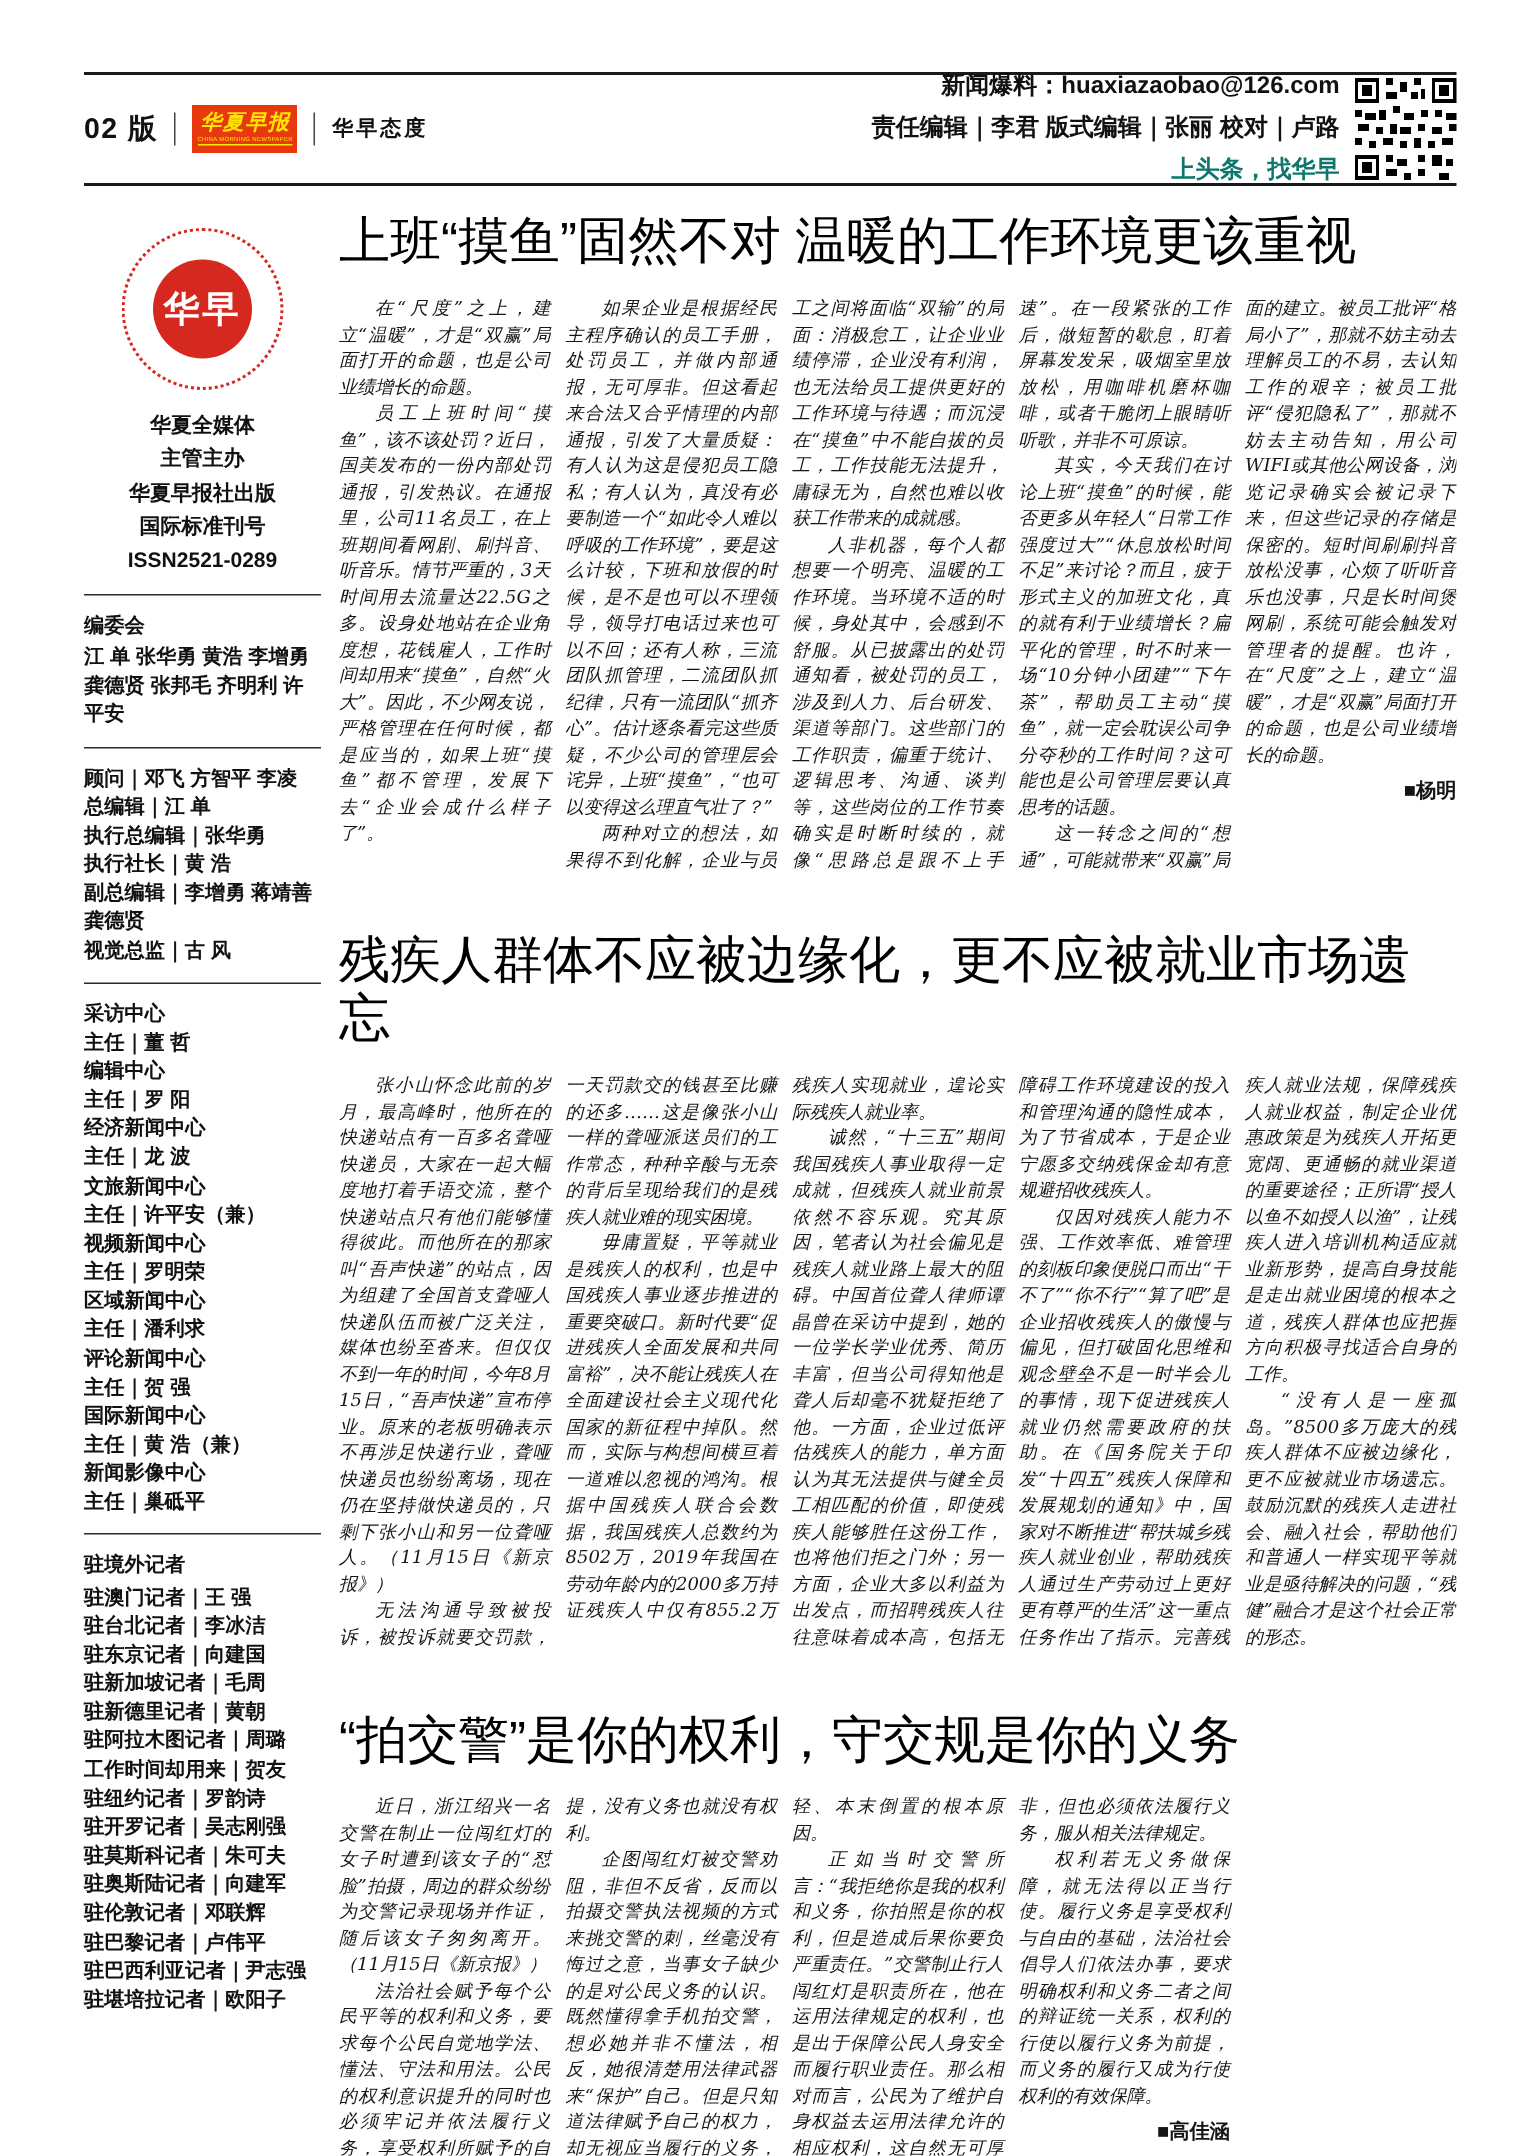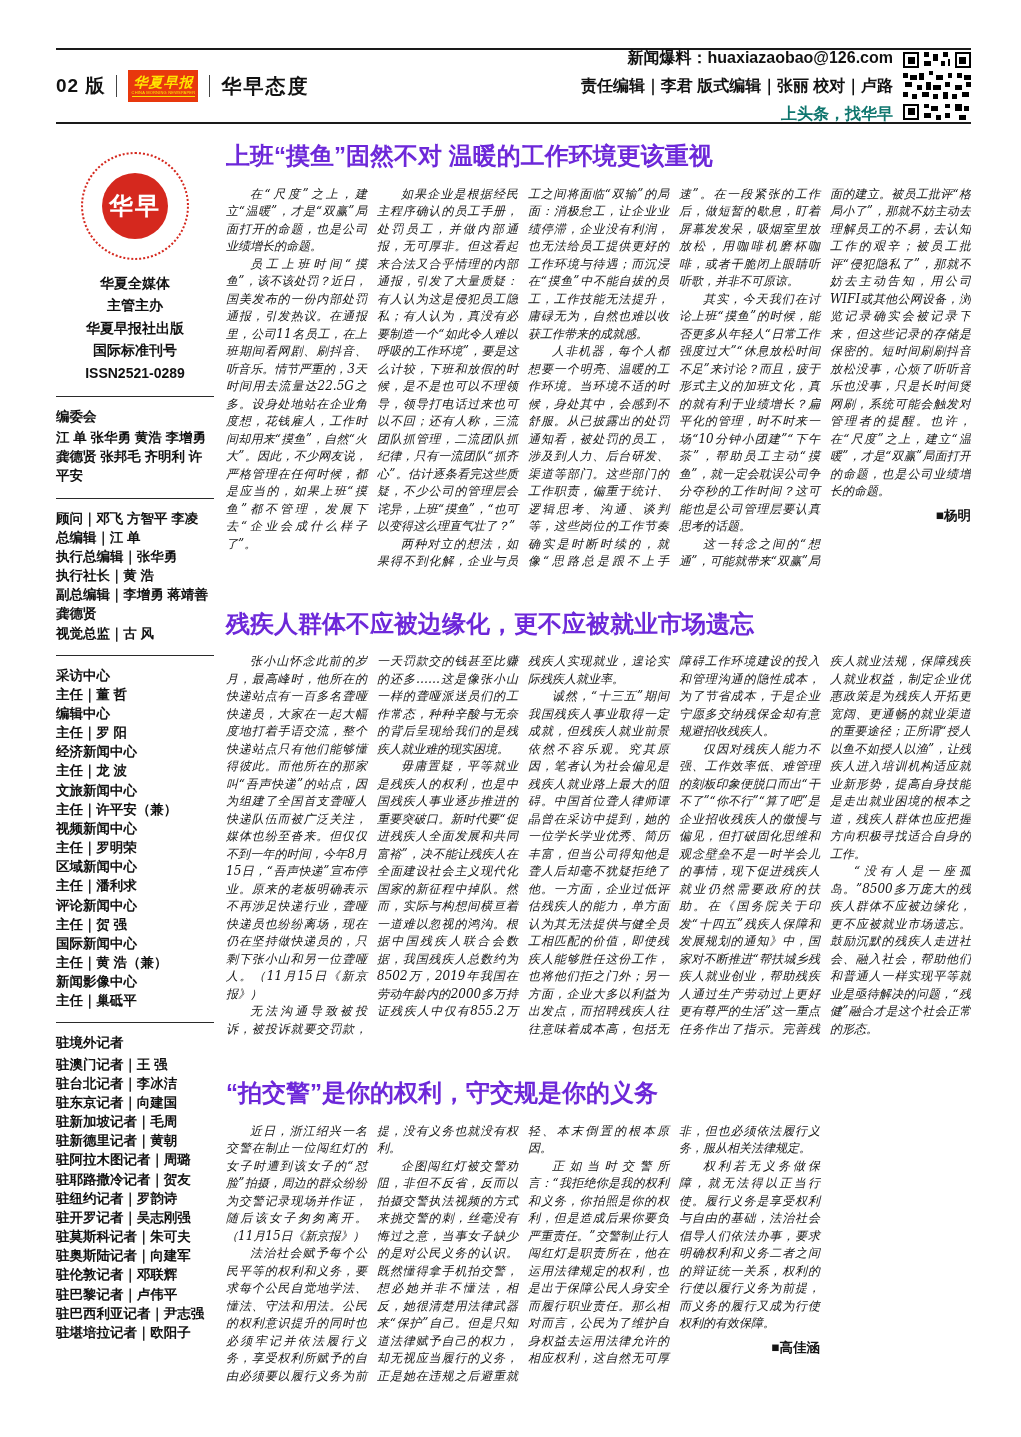--- a/index.html
+++ b/index.html
@@ -19,21 +19,21 @@
   .mh-left{display:flex;align-items:center;gap:11px;}
   .page-no{font-size:19px;font-weight:600;letter-spacing:1px;}
   .vbar{width:1px;height:22px;background:#444;}
   .logo-box{
     background:#e8380d;color:#ffe600;width:70px;height:32px;
     display:flex;flex-direction:column;align-items:center;justify-content:center;
     line-height:1;
   }
   .logo-cn{font-family:"DejaVu Serif",serif;font-style:italic;font-weight:bold;font-size:14px;letter-spacing:1px;text-align:right;}
   .logo-en{font-size:4px;letter-spacing:.2px;margin-top:2px;border-bottom:1px solid #ffe600;padding-bottom:1px;}
-  .section-name{font-size:20px;font-weight:600;letter-spacing:2px;text-align:center;}
+  .section-name{font-size:14px;font-weight:600;letter-spacing:2px;text-align:center;}
   .mh-right{display:flex;align-items:center;gap:10px;}
   .mh-info{text-align:right;font-size:16px;font-weight:700;line-height:1.75;white-space:nowrap;}
   .mh-info .slogan{color:#0f766e;}
   .qr{width:68px;height:68px;flex:none;}
 
   
   .content{display:flex;gap:12px;margin-top:18px;}
   aside.sidebar{width:158px;flex:none;font-weight:700;font-size:13.5px;line-height:1.42;}
   main.articles{flex:1;min-width:0;}
 
@@ -53,22 +53,22 @@
   }
   .masthead-lines{text-align:center;font-size:14px;line-height:1.6;}
   .sb-rule{border:none;border-top:1.5px solid #2a2a2a;margin:12px 0 10px 0;}
   .sb-title{font-weight:700;margin-bottom:2px;}
   .sb-line{margin:0;}
   .sb-text{margin:0;}
 
   
   .article{margin:0 0 0 0;}
   .headline{
-    font-size:24px;font-weight:700;letter-spacing:0px;line-height:1.15;
-    margin:0 0 16px 0;color:#6d28d9;
+    font-size:34px;font-weight:400;letter-spacing:0px;line-height:1.15;
+    margin:0 0 16px 0;color:#000000;
   }
   .article-body{
     column-gap:10px;column-fill:auto;overflow:hidden;
     font-family:"DejaVu Serif",serif;font-style:italic;
     font-size:12px;line-height:17.5px;text-align:justify;color:#151515;
   }
   .a1 .article-body{column-count:5;height:398px;}
   .a2 .article-body{column-count:5;height:400px;}
   .a3 .article-body{column-count:5;height:268px;}
   .paras p{margin:0;text-indent:2em;}
@@ -214,21 +214,21 @@
       <hr class="sb-rule">
       <div>
         <div class="sb-title">驻境外记者</div>
         <div>
             <div class="sb-line">驻澳门记者｜王 强</div>
             <div class="sb-line">驻台北记者｜李冰洁</div>
             <div class="sb-line">驻东京记者｜向建国</div>
             <div class="sb-line">驻新加坡记者｜毛周</div>
             <div class="sb-line">驻新德里记者｜黄朝</div>
             <div class="sb-line">驻阿拉木图记者｜周璐</div>
-            <div class="sb-line">驻耶路撒冷记者｜贺友</div>
+            <div class="sb-line">工作时间却用来｜贺友</div>
             <div class="sb-line">驻纽约记者｜罗韵诗</div>
             <div class="sb-line">驻开罗记者｜吴志刚强</div>
             <div class="sb-line">驻莫斯科记者｜朱可夫</div>
             <div class="sb-line">驻奥斯陆记者｜向建军</div>
             <div class="sb-line">驻伦敦记者｜邓联辉</div>
             <div class="sb-line">驻巴黎记者｜卢伟平</div>
             <div class="sb-line">驻巴西利亚记者｜尹志强</div>
             <div class="sb-line">驻堪培拉记者｜欧阳子</div>
           </div>
       </div>

